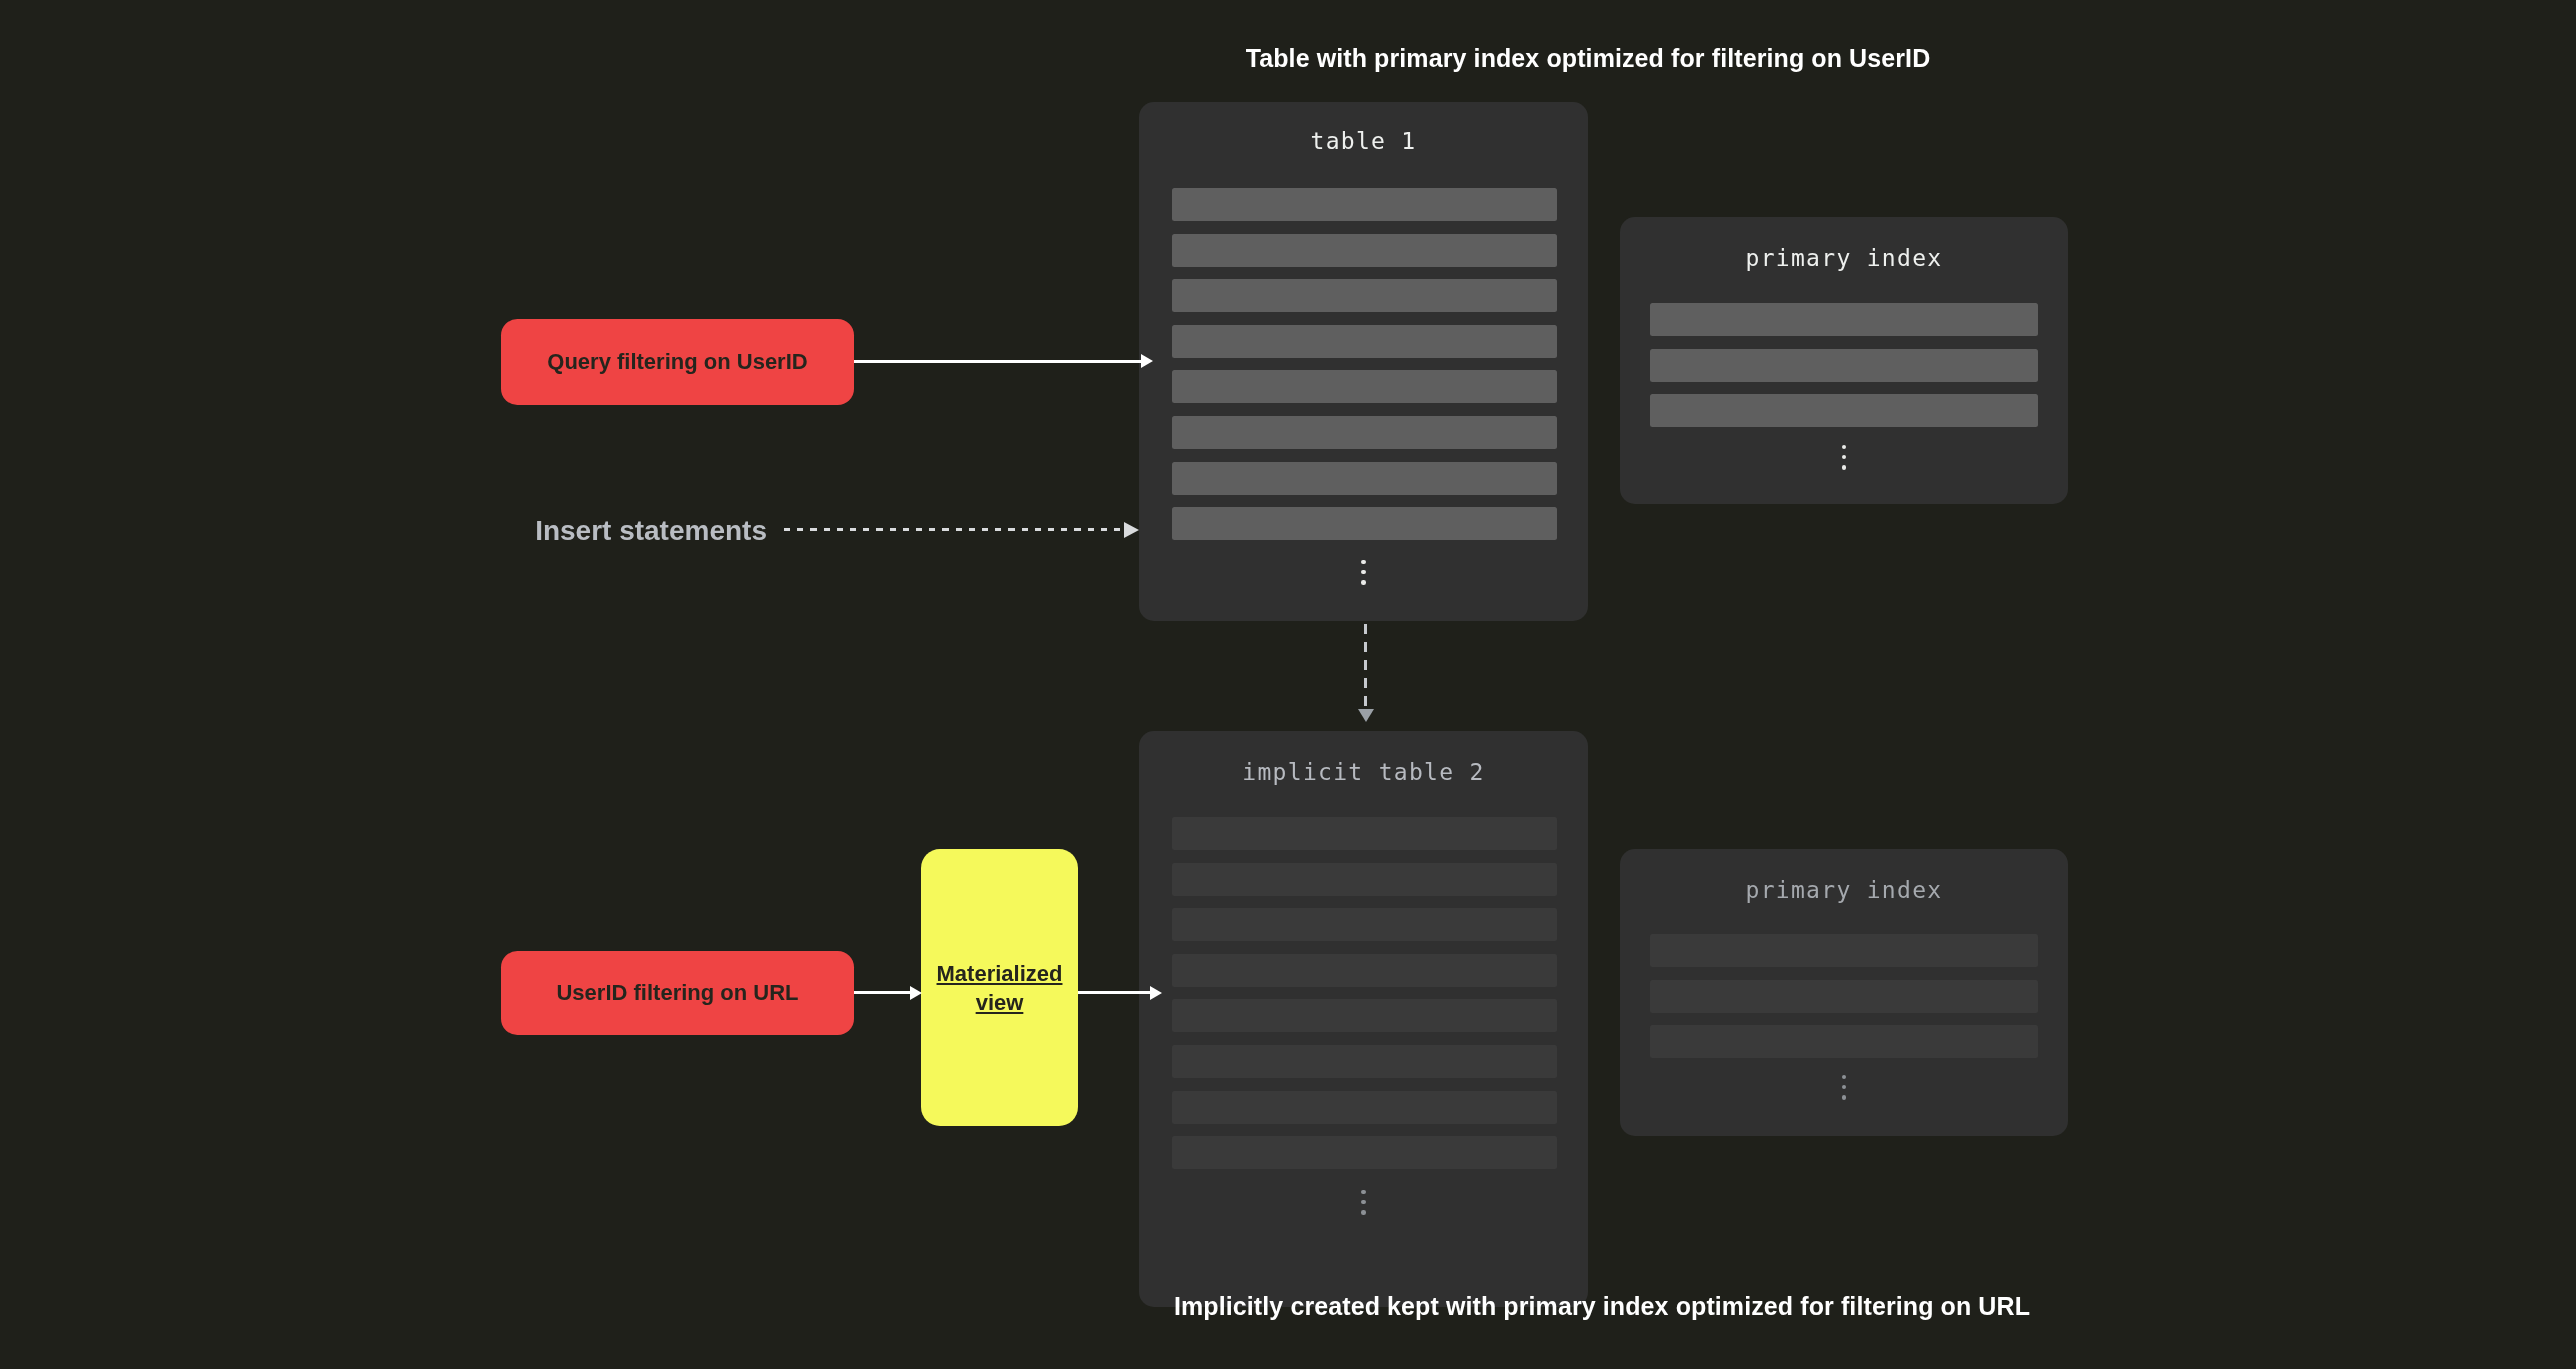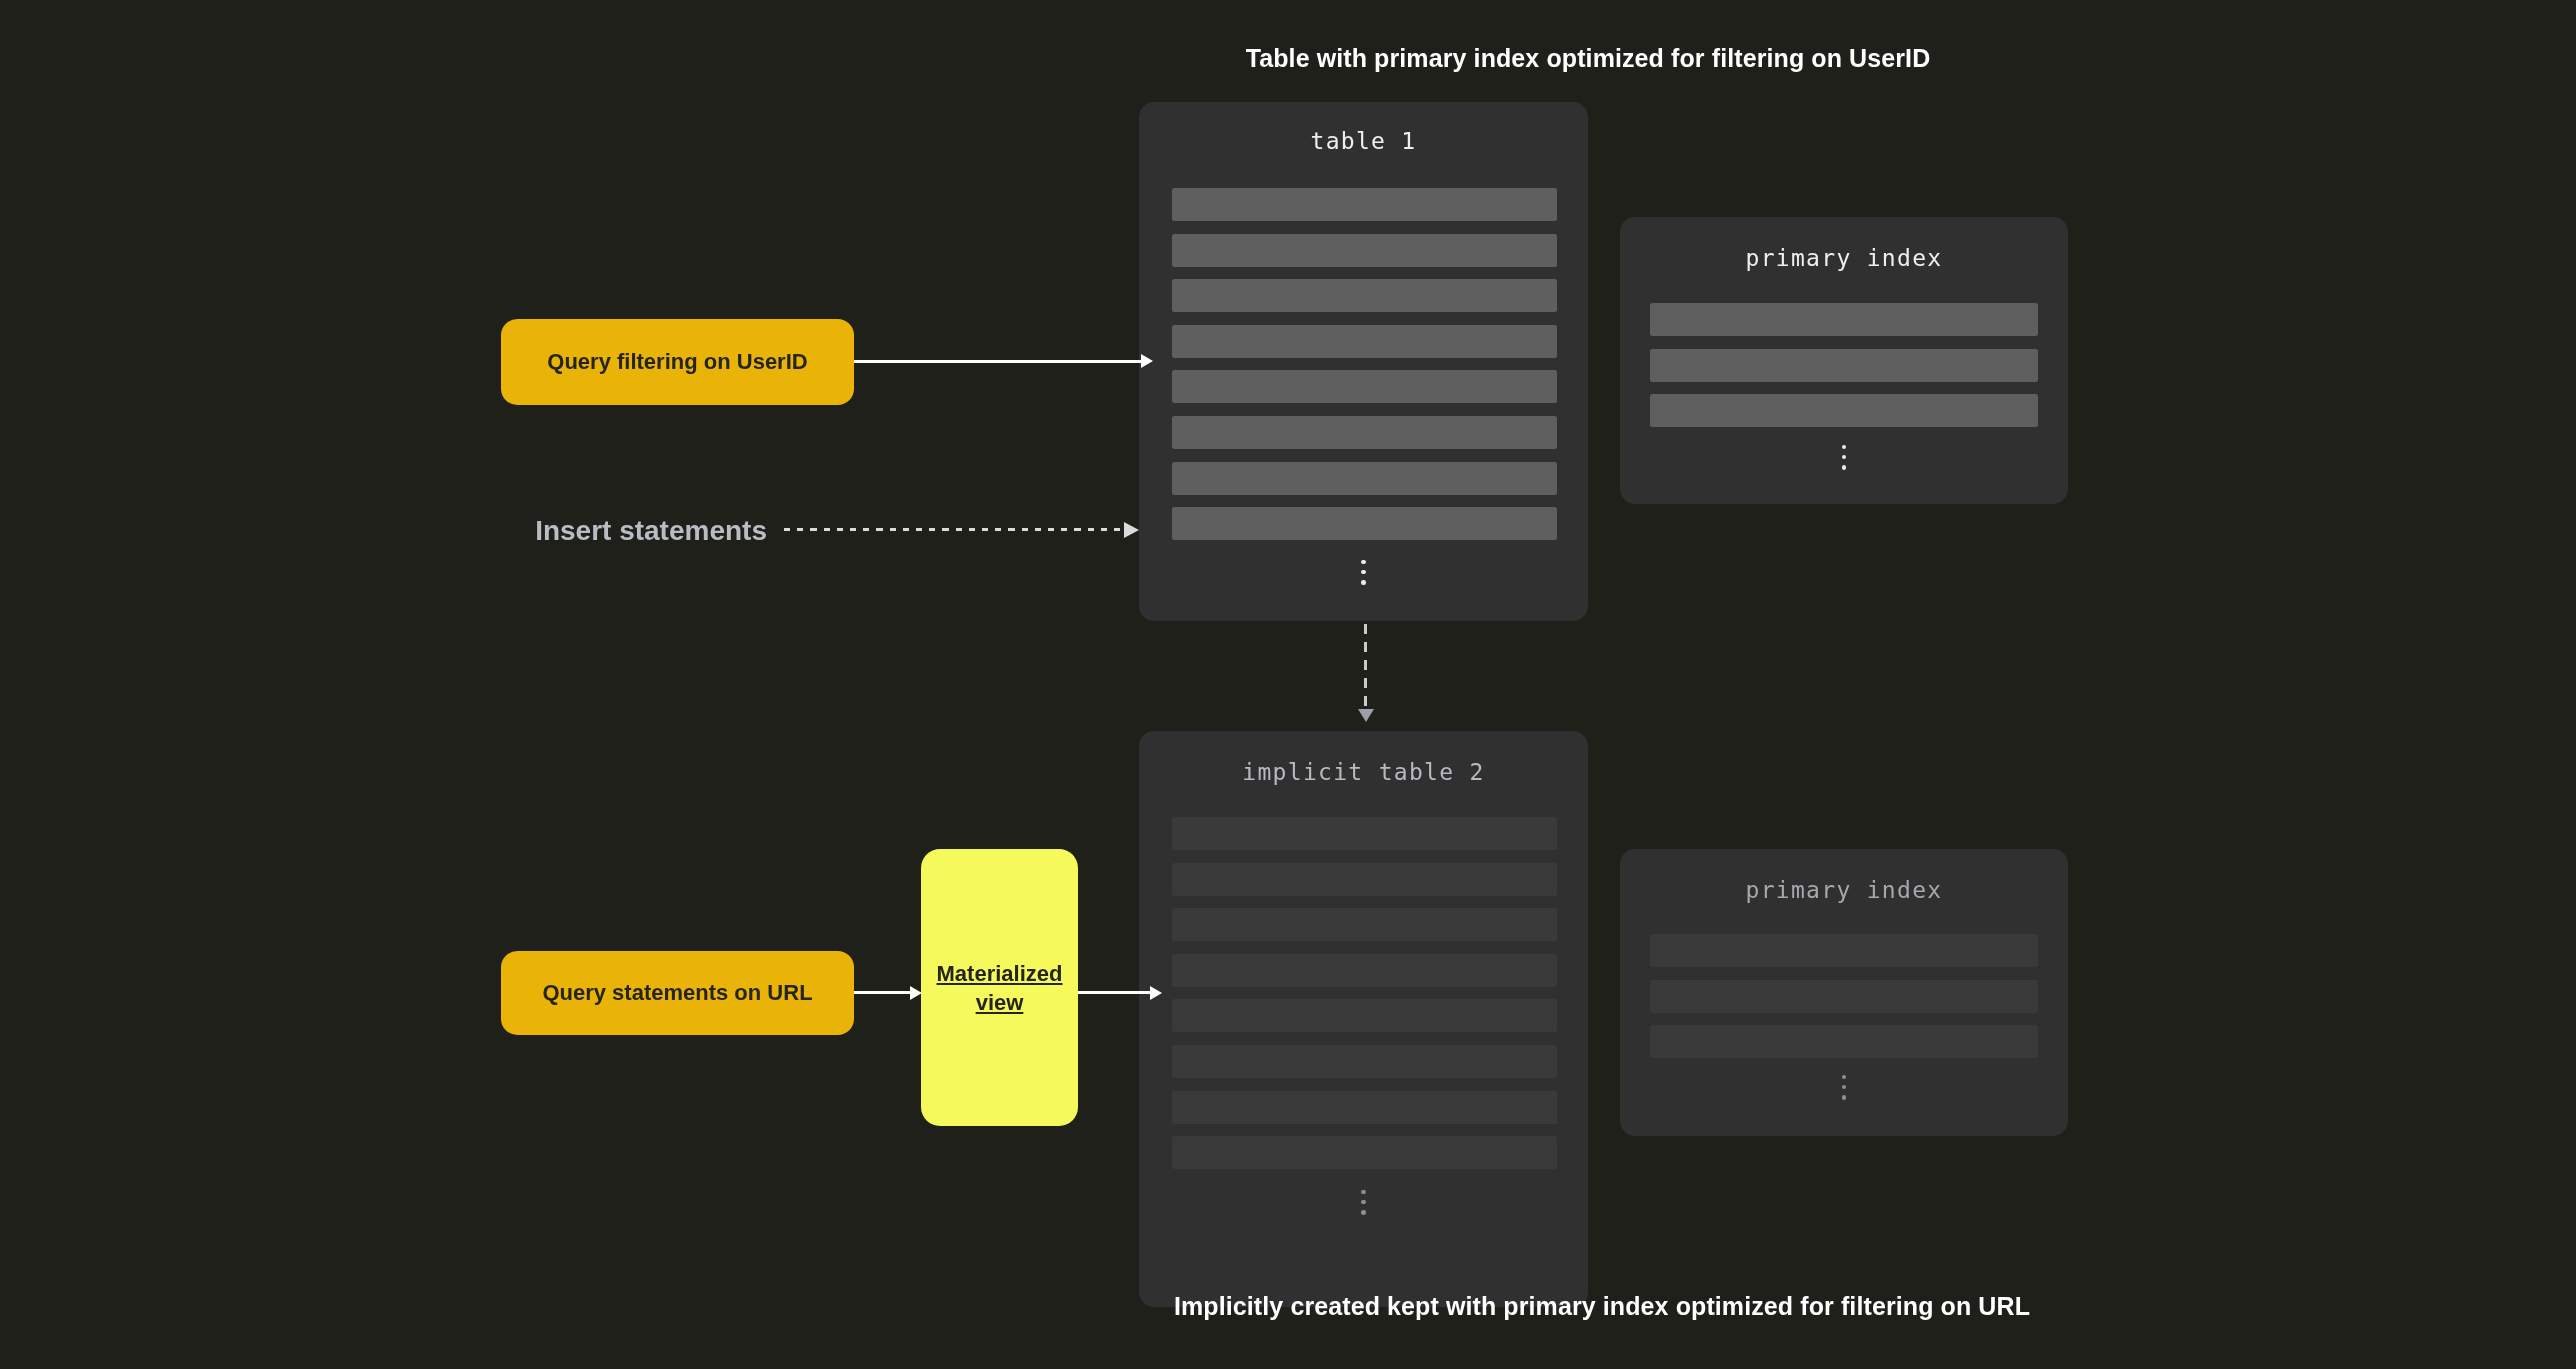--- a/index.html
+++ b/index.html
@@ -33,21 +33,21 @@
   }
   .v-ellipsis i{width:4.4px;height:4.4px;border-radius:50%;display:block;}
   .v-ellipsis.bright i{background:var(--ellipsis-bright,#e9eae8);}
   .v-ellipsis.dim i{background:var(--ellipsis-dim,#8c9095);}
   
   .card{
     position:absolute;display:flex;align-items:center;justify-content:center;
     text-align:center;font-weight:bold;font-size:22px;
     color:var(--text-dark,#25251d);
   }
-  .card.white{background:#eab308;border-radius:16.3px;}
+  .card.white{background:#ef4444;border-radius:16.3px;}
   .card.yellow{background:var(--accent,#f5f95b);border-radius:19px;line-height:29px;text-decoration:underline;}
   
   .side-label{
     position:absolute;font-weight:bold;font-size:28px;
     color:var(--label-gray,#b9bdc3);white-space:nowrap;
   }
   .sync-label{line-height:29.5px;}
   
   .h-line{position:absolute;height:2.5px;background:#fff;}
   .h-head{
@@ -184,21 +184,21 @@
         <div class="skeleton-row"></div>
       </div>
     <div class="v-ellipsis dim">
         <i></i>
         <i></i>
         <i></i>
       </div>
   </div>
 
   <div class="card white" id="btn-userid">Query filtering on UserID</div>
-  <div class="card white" id="btn-url">Query statements on URL</div>
+  <div class="card white" id="btn-url">UserID filtering on URL</div>
   <div class="card yellow" id="mat-view">Materialized view</div>
 
   <div class="h-line" id="arrow-userid-line"></div>
   <div class="h-head" id="arrow-userid-head"></div>
 
   <div class="side-label" id="insert-label">Insert statements</div>
   <div class="h-dashed" id="insert-dash"></div>
   <div class="h-dashed-head" id="insert-head"></div>
 
   <div class="v-dashed" id="sync-dash"></div>

